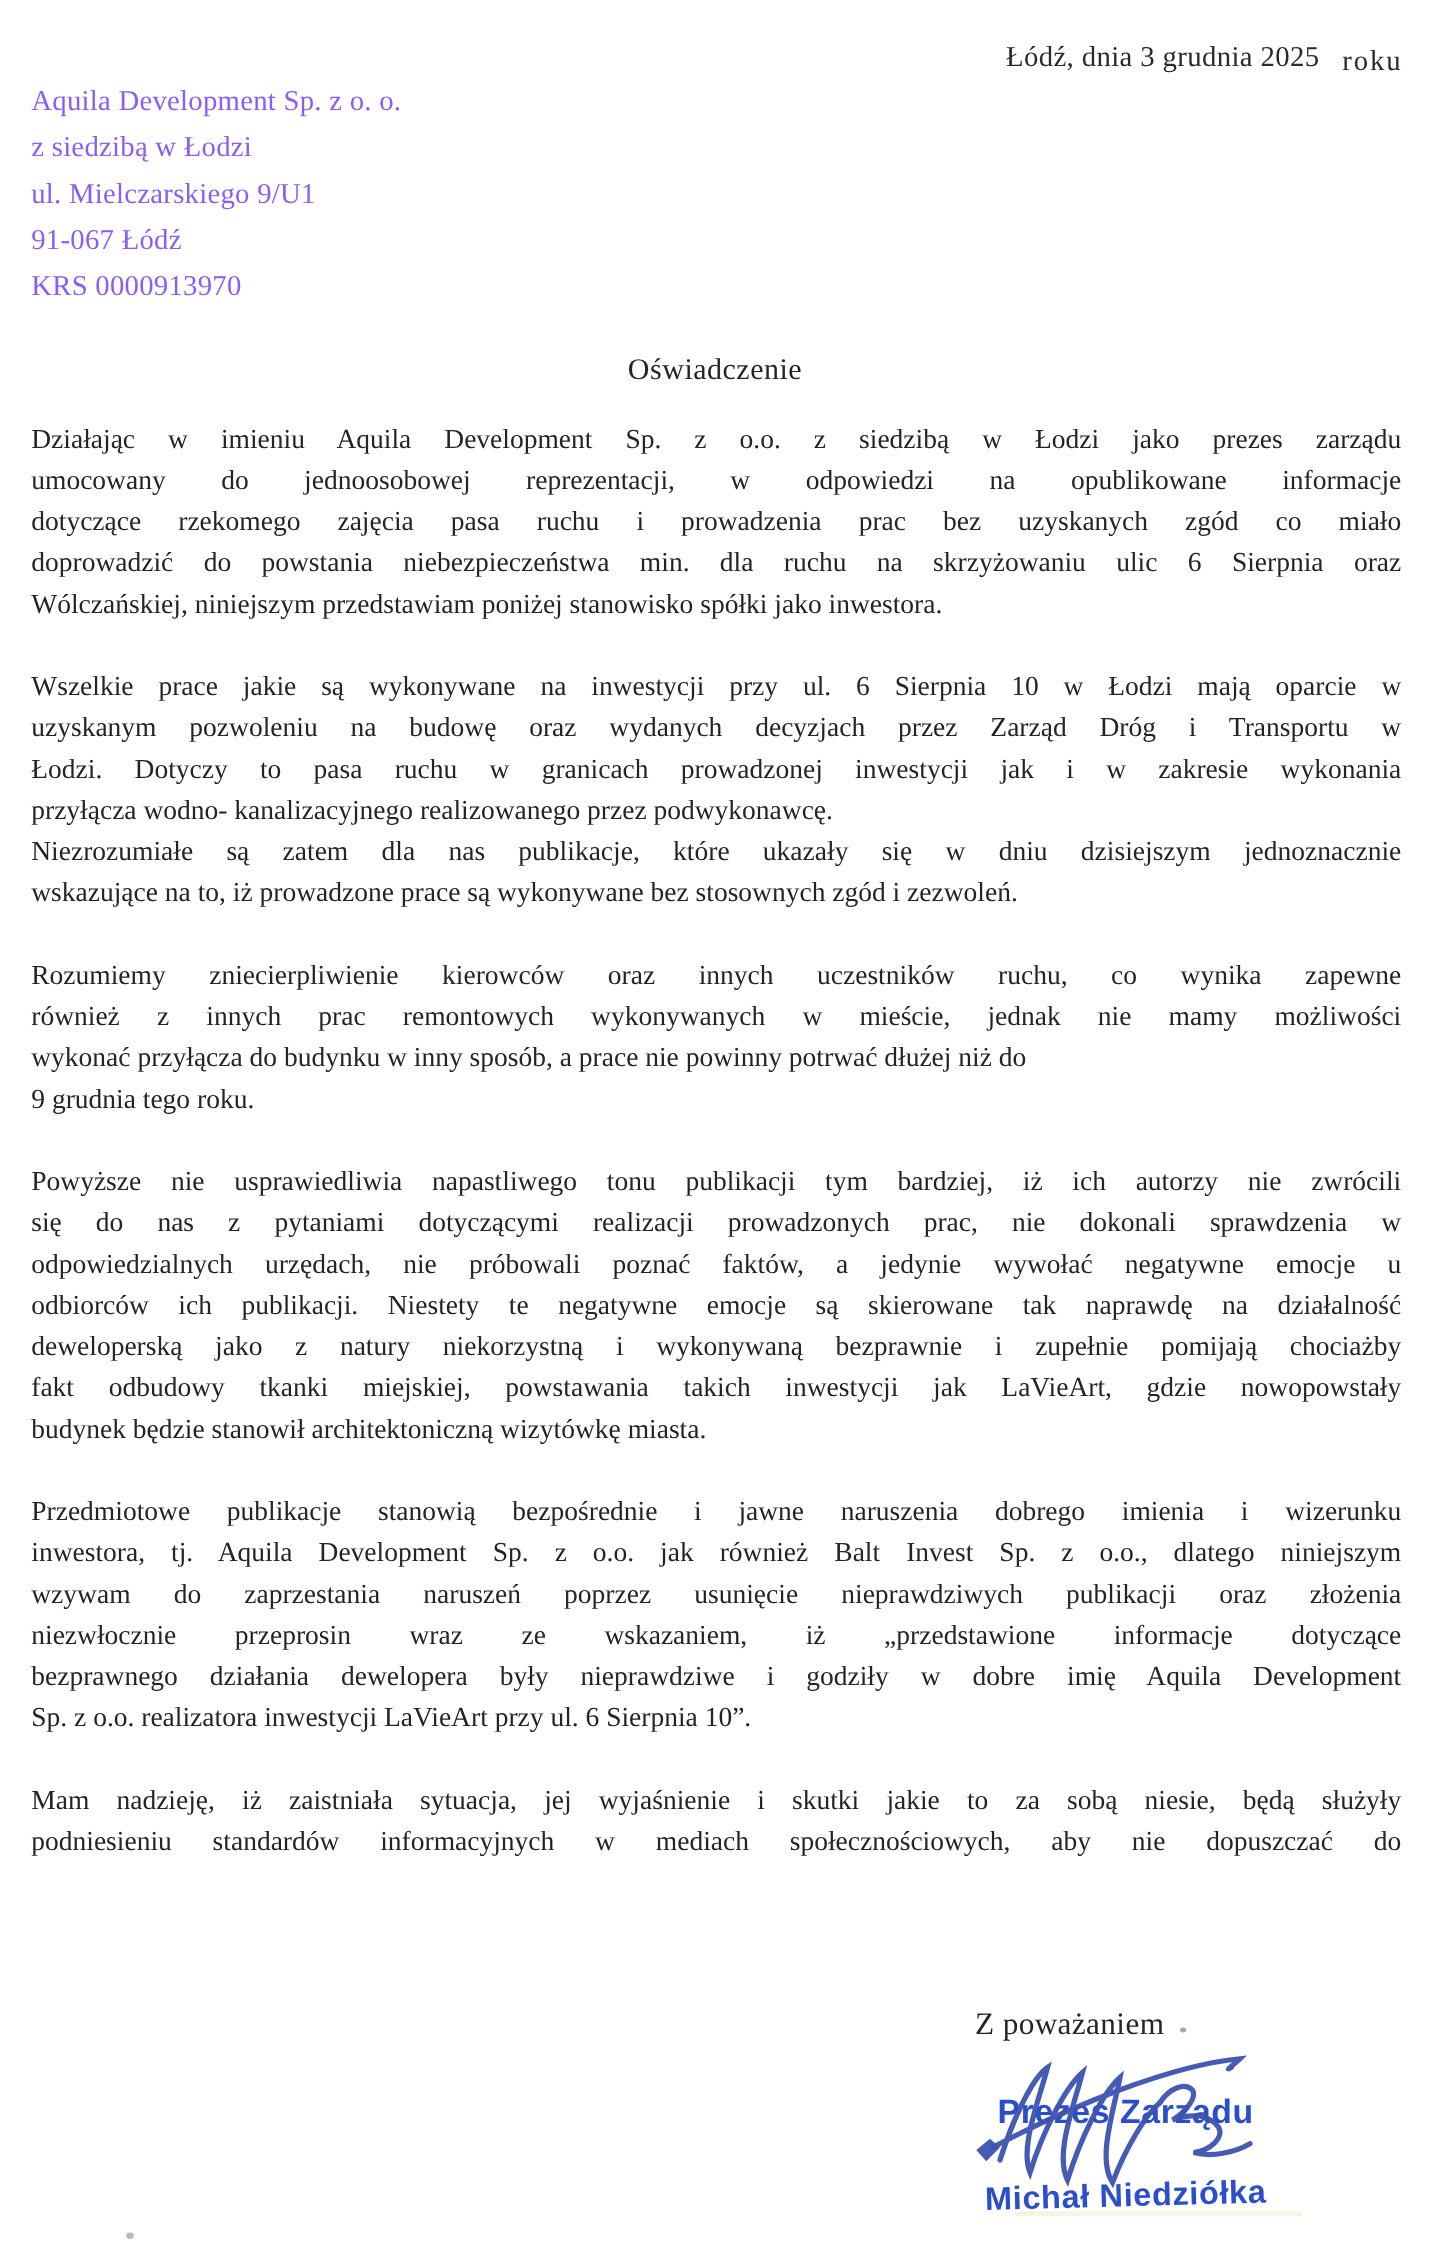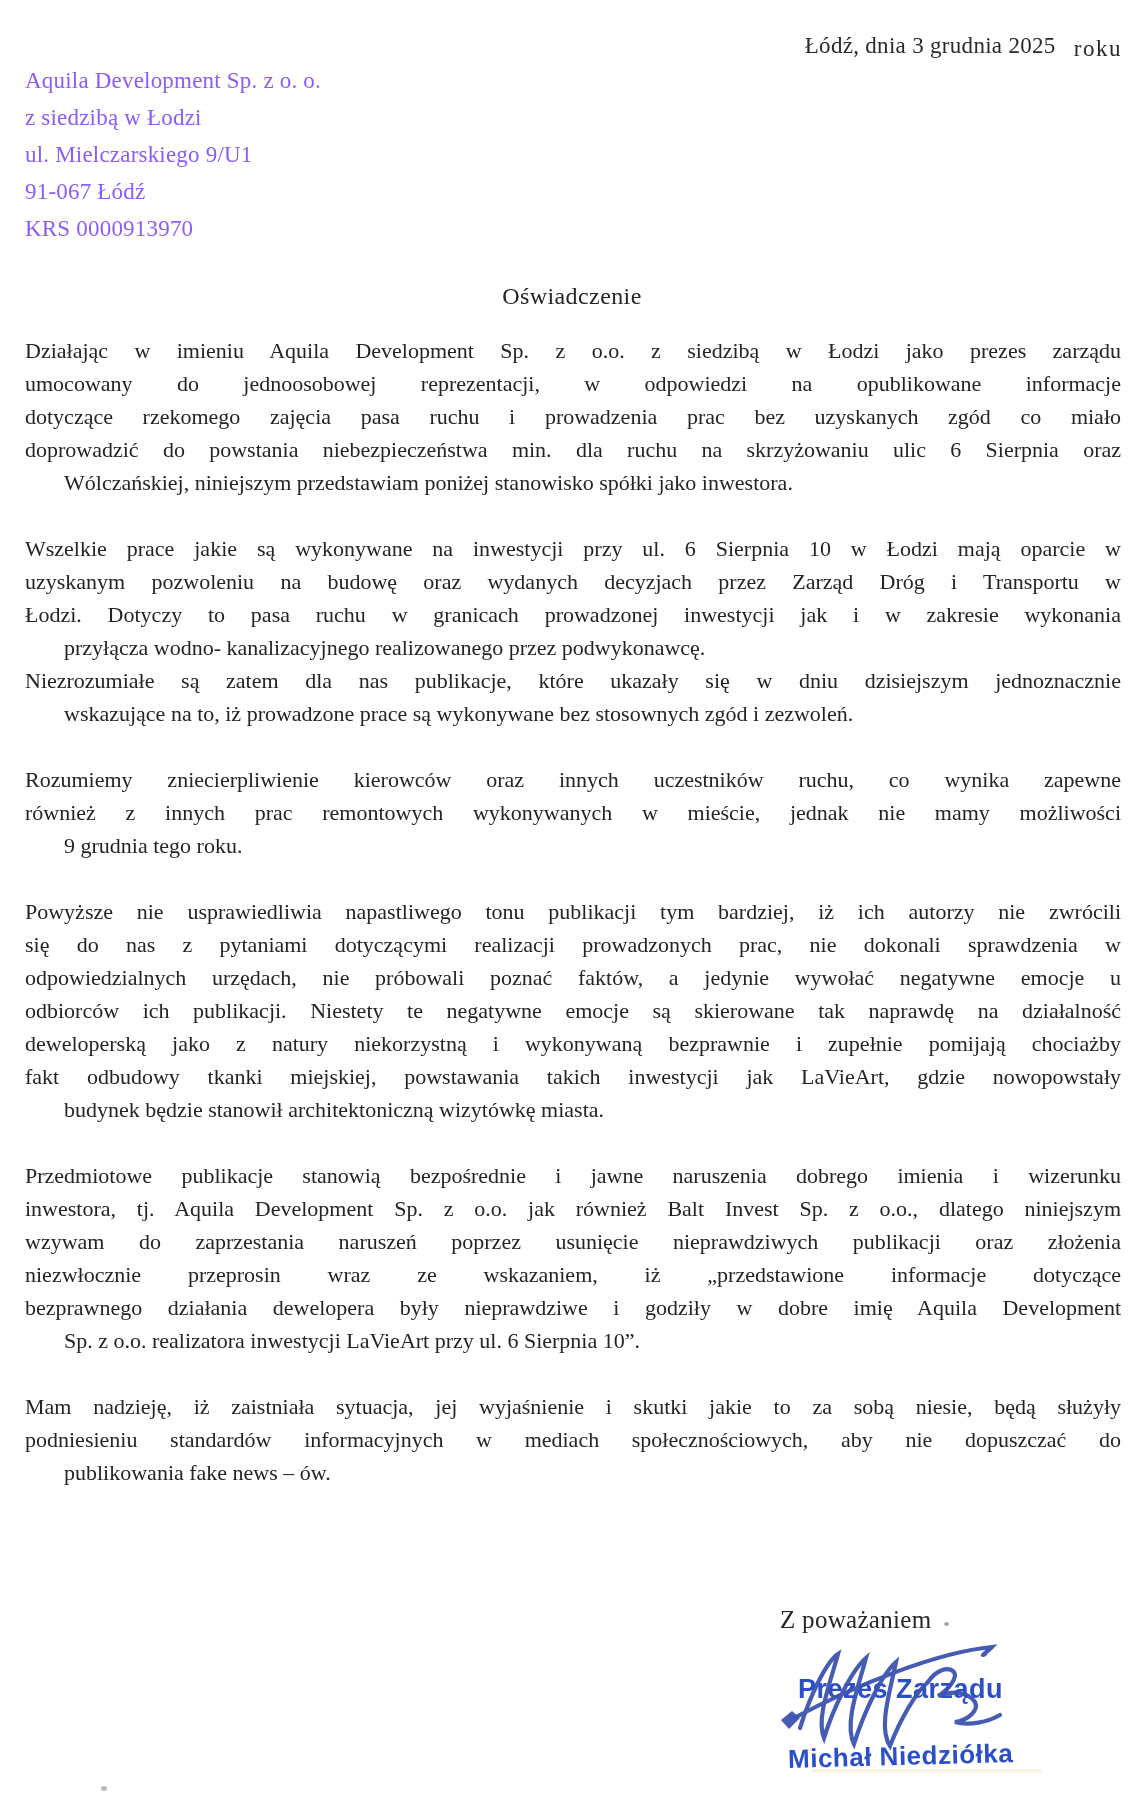--- a/index.html
+++ b/index.html
@@ -30,21 +30,21 @@
   .letter-body{
     position:absolute;top:334px;left:25px;width:1096px;
     font-size:22px;line-height:33px;color:#242424;
   }
   .paragraph{margin:0 0 33px 0;}
   .paragraph:last-child{margin-bottom:0;}
   .line{
     text-align:justify;text-align-last:justify;
     white-space:normal;
   }
-  .line.left{text-align:right;text-align-last:left;margin-left:39px;}
+  .line.left{text-align:right;text-align-last:left;}
   
   .closing{
     position:absolute;top:1606px;left:768px;
     font-size:25px;color:#262626;letter-spacing:.3px;margin-left:12px;
   }
   .signature{position:absolute;left:758px;top:1640px;width:260px;height:150px;}
   .stamp-role{
     position:absolute;left:40px;top:34px;
     font-family:"Liberation Sans","DejaVu Sans",sans-serif;
     font-size:27px;font-weight:600;color:#2b4ecb;letter-spacing:.5px;
@@ -96,20 +96,21 @@
         <div class="line">Wszelkie prace jakie są wykonywane na inwestycji przy ul. 6 Sierpnia 10 w Łodzi mają oparcie w</div>
         <div class="line">uzyskanym pozwoleniu na budowę oraz wydanych decyzjach przez Zarząd Dróg i Transportu w</div>
         <div class="line">Łodzi. Dotyczy to pasa ruchu w granicach prowadzonej inwestycji jak i w zakresie wykonania</div>
         <div class="line left">przyłącza wodno- kanalizacyjnego realizowanego przez podwykonawcę.</div>
         <div class="line">Niezrozumiałe są zatem dla nas publikacje, które ukazały się w dniu dzisiejszym jednoznacznie</div>
         <div class="line left">wskazujące na to, iż prowadzone prace są wykonywane bez stosownych zgód i zezwoleń.</div>
       </div>
       <div class="paragraph">
         <div class="line">Rozumiemy zniecierpliwienie kierowców oraz innych uczestników ruchu, co wynika zapewne</div>
         <div class="line">również z innych prac remontowych wykonywanych w mieście, jednak nie mamy możliwości</div>
+        <div class="line left">wykonać przyłącza do budynku w inny sposób, a prace nie powinny potrwać dłużej niż do</div>
         <div class="line left">9 grudnia tego roku.</div>
       </div>
       <div class="paragraph">
         <div class="line">Powyższe nie usprawiedliwia napastliwego tonu publikacji tym bardziej, iż ich autorzy nie zwrócili</div>
         <div class="line">się do nas z pytaniami dotyczącymi realizacji prowadzonych prac, nie dokonali sprawdzenia w</div>
         <div class="line">odpowiedzialnych urzędach, nie próbowali poznać faktów, a jedynie wywołać negatywne emocje u</div>
         <div class="line">odbiorców ich publikacji. Niestety te negatywne emocje są skierowane tak naprawdę na działalność</div>
         <div class="line">deweloperską jako z natury niekorzystną i wykonywaną bezprawnie i zupełnie pomijają chociażby</div>
         <div class="line">fakt odbudowy tkanki miejskiej, powstawania takich inwestycji jak LaVieArt, gdzie nowopowstały</div>
         <div class="line left">budynek będzie stanowił architektoniczną wizytówkę miasta.</div>
@@ -118,21 +119,20 @@
         <div class="line">Przedmiotowe publikacje stanowią bezpośrednie i jawne naruszenia dobrego imienia i wizerunku</div>
         <div class="line">inwestora, tj. Aquila Development Sp. z o.o. jak również Balt Invest Sp. z o.o., dlatego niniejszym</div>
         <div class="line">wzywam do zaprzestania naruszeń poprzez usunięcie nieprawdziwych publikacji oraz złożenia</div>
         <div class="line">niezwłocznie przeprosin wraz ze wskazaniem, iż „przedstawione informacje dotyczące</div>
         <div class="line">bezprawnego działania dewelopera były nieprawdziwe i godziły w dobre imię Aquila Development</div>
         <div class="line left">Sp. z o.o. realizatora inwestycji LaVieArt przy ul. 6 Sierpnia 10”.</div>
       </div>
       <div class="paragraph">
         <div class="line">Mam nadzieję, iż zaistniała sytuacja, jej wyjaśnienie i skutki jakie to za sobą niesie, będą służyły</div>
         <div class="line">podniesieniu standardów informacyjnych w mediach społecznościowych, aby nie dopuszczać do</div>
-        <div class="line left">publikowania fake news – ów.</div>
       </div>
     </div>
 
   <div class="closing">Z poważaniem</div>
 
   <div class="signature">
     <span class="stamp-role">Prezes Zarządu</span>
     <svg class="scribble" width="250" height="132" viewBox="0 0 250 132" fill="none">
       <g stroke="#3c53b0" stroke-width="4.2" stroke-linecap="round" fill="none" opacity="0.95">
         <path d="M42,88 C52,56 68,22 80,14 C72,44 58,78 66,98 C76,66 94,30 108,18 C100,48 86,84 96,104 C106,72 124,34 138,22 C132,52 120,88 132,106 C142,80 158,52 170,42"></path>

